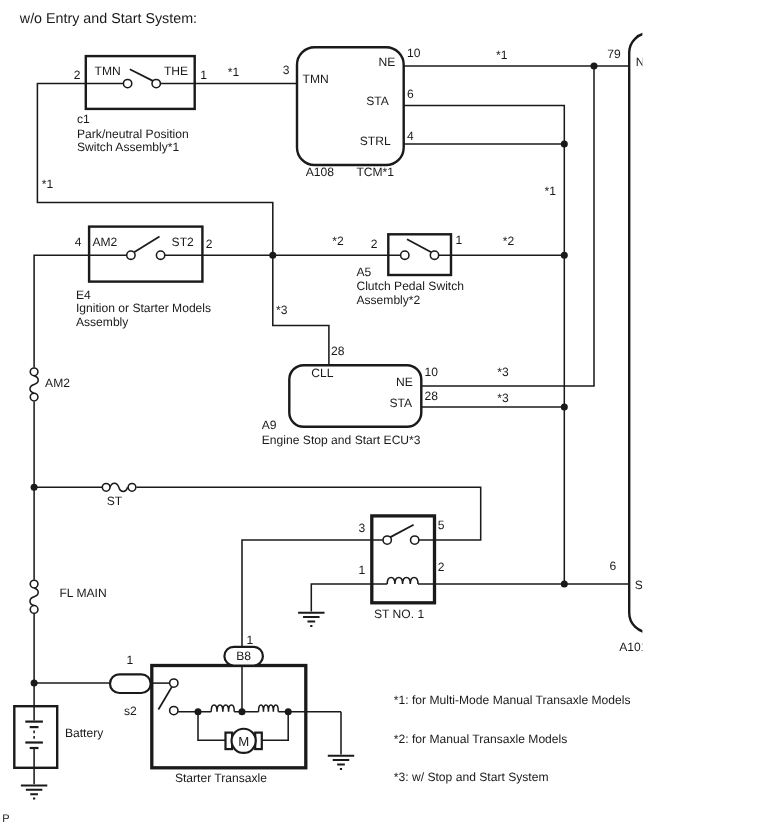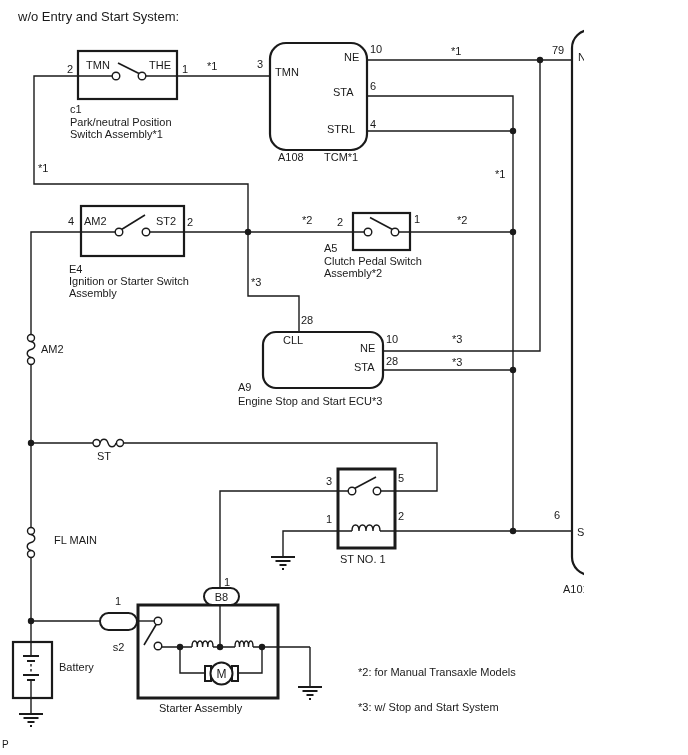--- a/index.html
+++ b/index.html
@@ -168,21 +168,21 @@
 <div class="lbl" style="left:451px;top:46px">*1</div>
 <div class="lbl" style="left:552px;top:45px">79</div>
 <div class="lbl" style="left:578px;top:52px">NEO</div>
 <div class="lbl" style="left:495px;top:169px">*1</div>
 
 <div class="lbl" style="left:68px;top:216px">4</div>
 <div class="lbl" style="left:84px;top:216px">AM2</div>
 <div class="lbl" style="left:156px;top:216px">ST2</div>
 <div class="lbl" style="left:187px;top:217px">2</div>
 <div class="lbl" style="left:69px;top:264px">E4</div>
-<div class="lbl" style="left:69px;top:276px">Ignition or Starter Switch</div>
+<div class="lbl" style="left:69px;top:276px">Ignition or Starter Models</div>
 <div class="lbl" style="left:69px;top:288px">Assembly</div>
 
 <div class="lbl" style="left:302px;top:215px">*2</div>
 <div class="lbl" style="left:337px;top:217px">2</div>
 <div class="lbl" style="left:414px;top:214px">1</div>
 <div class="lbl" style="left:457px;top:215px">*2</div>
 <div class="lbl" style="left:251px;top:277px">*3</div>
 <div class="lbl" style="left:301px;top:315px">28</div>
 
 <div class="lbl" style="left:324px;top:243px">A5</div>
@@ -214,20 +214,21 @@
 <div class="lbl" style="left:563px;top:584px">A101</div>
 <div class="lbl" style="left:603px;top:584px">ECM</div>
 
 <div class="lbl" style="left:224px;top:577px">1</div>
 <div class="lbl ctr" style="left:204px;top:592px;width:35px">B8</div>
 <div class="lbl" style="left:115px;top:596px">1</div>
 <div class="lbl ctr" style="left:100px;top:642px;width:37px">s2</div>
 
 <div class="lbl" style="left:59px;top:662px">Battery</div>
 <div class="lbl ctr mtr" style="left:214px;top:668px;width:15px">M</div>
-<div class="lbl" style="left:159px;top:703px">Starter Assembly</div>
-
+<div class="lbl" style="left:159px;top:703px">Starter Transaxle</div>
+
+<div class="lbl" style="left:358px;top:632px">*1: for Multi-Mode Manual Transaxle Models</div>
 <div class="lbl" style="left:358px;top:667px">*2: for Manual Transaxle Models</div>
 <div class="lbl" style="left:358px;top:702px">*3: w/ Stop and Start System</div>
 
 <div class="lbl sm" style="left:2px;top:740px">P</div>
 
 </div>
 
 </body></html>

